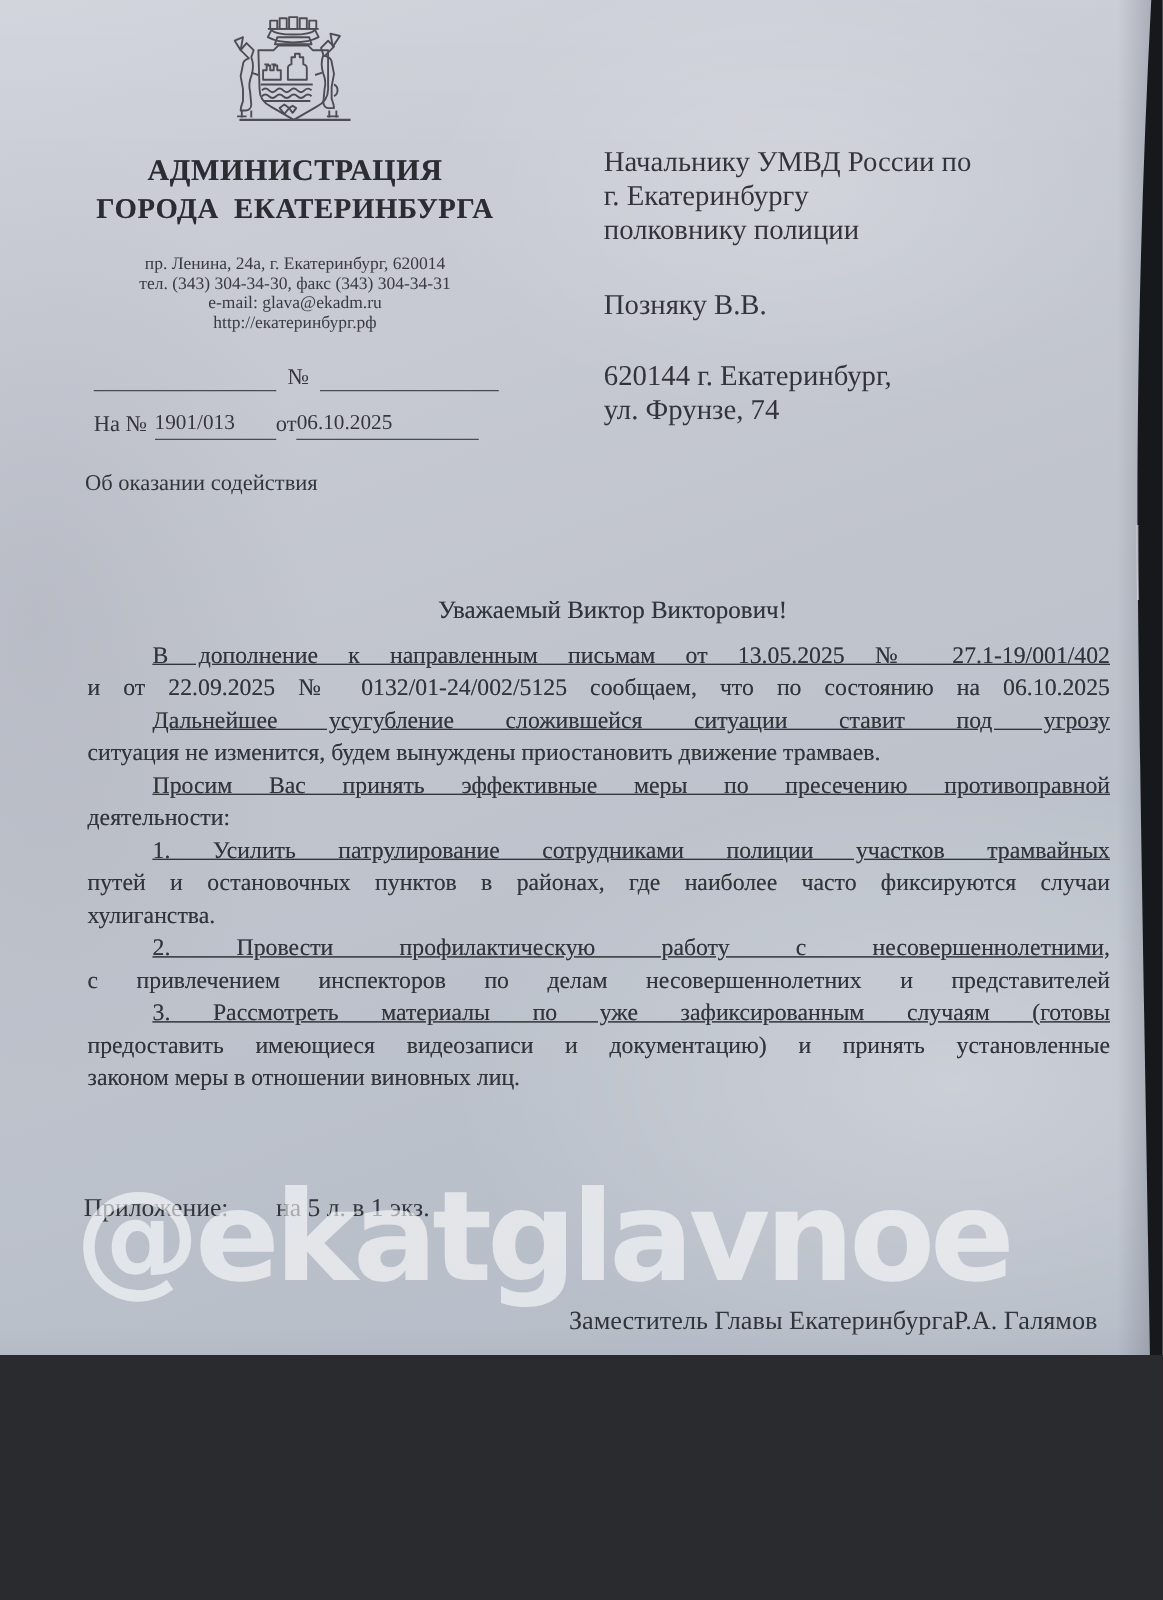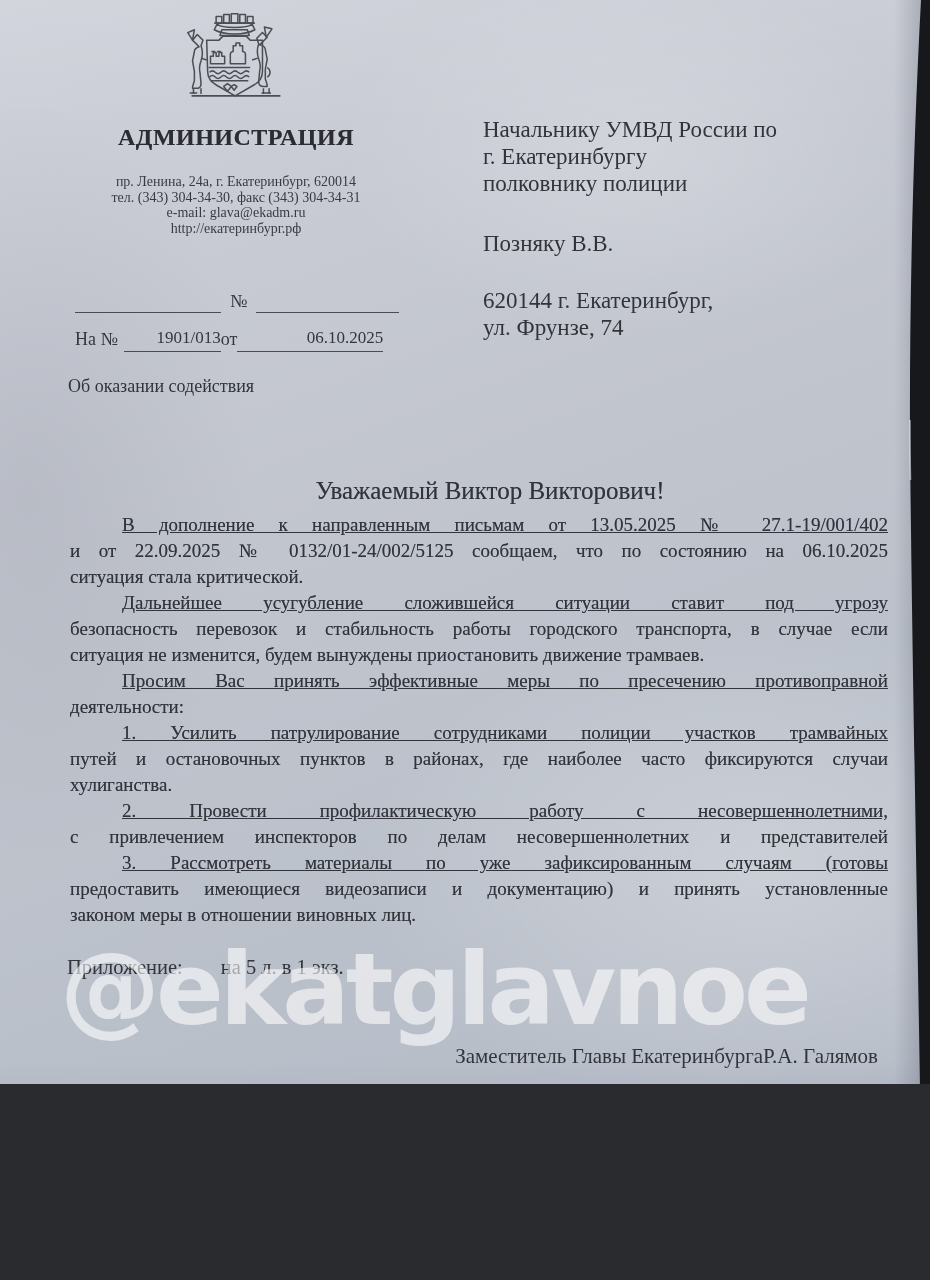--- a/index.html
+++ b/index.html
@@ -30,32 +30,32 @@
   .org-contact{margin-top:22px;font-size:14px;line-height:15.5px;color:#3a3b42;}
   
   .ref{position:absolute;left:75px;top:287px;width:324px;font-size:18px;color:#35363d;}
   .ref-row{display:flex;align-items:flex-end;height:26px;}
   .u{border-bottom:1.5px solid #4a4b52;}
   .ref-row1 .seg1{width:146px;height:100%;}
   .ref-row1 .no{margin:0 9px 1px 9px;}
   .ref-row1 .seg2{flex:1;height:100%;}
   .ref-row2{margin-top:13px;}
   .ref-row2 .lbl{margin:0 0 2px 0;}
-  .ref-cell{text-align:right;font-size:17px;padding-bottom:3px;}
+  .ref-cell{text-align:left;font-size:17px;padding-bottom:3px;}
   .cell1{width:97px;margin-left:6px;}
   .ot{margin:0 11px 2px 12px;}
   .cell2{width:146px;}
   
   .recipient{position:absolute;left:483px;top:116px;width:370px;font-size:23px;line-height:27px;color:#33343a;font-family:Liberation Serif, serif;}
   .recipient .name{margin-top:33px;}
   .recipient .addr{margin-top:30px;}
   
   .subject{position:absolute;left:68px;top:376px;font-size:18px;}
   .salutation{position:absolute;left:68px;top:477px;width:820px;text-align:center;
-    font-size:25px;padding-left:24px;}
+    font-size:20px;padding-left:24px;}
   .paras{position:absolute;left:70px;top:512px;width:818px;font-size:19px;line-height:26px;}
   .ln{text-align:justify;text-align-last:justify;white-space:normal;}
   .ln.last{text-align:left;text-align-last:left;}
   .ln.fi{padding-left:52px;text-decoration:underline;}
   
   .attach{position:absolute;left:67px;top:956px;font-size:20.5px;display:flex;}
   .attach .val{margin-left:38px;}
   .sig-row{position:absolute;left:68px;right:52px;top:1044px;display:flex;
     justify-content:flex-end;font-size:21px;}
   
@@ -104,20 +104,21 @@
 
       <path d="M87 26 l6 -9 -8 -2 z"></path>
       <path d="M80 34 l8 -8 -5 -5 -6 6 2 6 c-2 5 -2 10 0 16 c2 5 2 9 1 13 l-1 11 c0 3 2 5 5 5 h4 c0 -3 -1 -5 -2 -8 v-10 l2 -11 -2 -10 c0 -2 -2 -4 -5 -5 z"></path>
       <path d="M88 58 c4 2 4 8 0 10 M84 80 v6 M90 80 v6 M78 48 l-6 2"></path>
 
       <path d="M8 88 h94" stroke-width="2"></path>
       <path d="M6 85 h8 M82 85 h10"></path>
     </svg>
     <div class="org-name ink-soft">
       <div class="l1">АДМИНИСТРАЦИЯ</div>
+      <div class="l2">ГОРОДА  ЕКАТЕРИНБУРГА</div>
     </div>
     <div class="org-contact">
       <div>пр. Ленина, 24а, г. Екатеринбург, 620014</div>
       <div>тел. (343) 304-34-30, факс (343) 304-34-31</div>
       <div>e-mail: glava@ekadm.ru</div>
       <div>http://екатеринбург.рф</div>
     </div>
   </div>
 
   <div class="ref">
@@ -146,25 +147,23 @@
   </div>
 
   <div class="subject">Об оказании содействия</div>
 
   <div class="salutation ink-soft">Уважаемый Виктор Викторович!</div>
 
   <div class="paras ink-soft">
     <div>
       <div class="ln fi">В дополнение к направленным письмам от 13.05.2025 № 27.1-19/001/402</div>
       <div class="ln">и от 22.09.2025 № 0132/01-24/002/5125 сообщаем, что по состоянию на 06.10.2025</div>
-      <div class="ln last">ситуация стала критической.</div>
     </div>
     <div>
       <div class="ln fi">Дальнейшее усугубление сложившейся ситуации ставит под угрозу</div>
-      <div class="ln">безопасность перевозок и стабильность работы городского транспорта, в случае если</div>
       <div class="ln last">ситуация не изменится, будем вынуждены приостановить движение трамваев.</div>
     </div>
     <div>
       <div class="ln fi">Просим Вас принять эффективные меры по пресечению противоправной</div>
       <div class="ln last">деятельности:</div>
     </div>
     <div>
       <div class="ln fi">1. Усилить патрулирование сотрудниками полиции участков трамвайных</div>
       <div class="ln">путей и остановочных пунктов в районах, где наиболее часто фиксируются случаи</div>
       <div class="ln last">хулиганства.</div>

